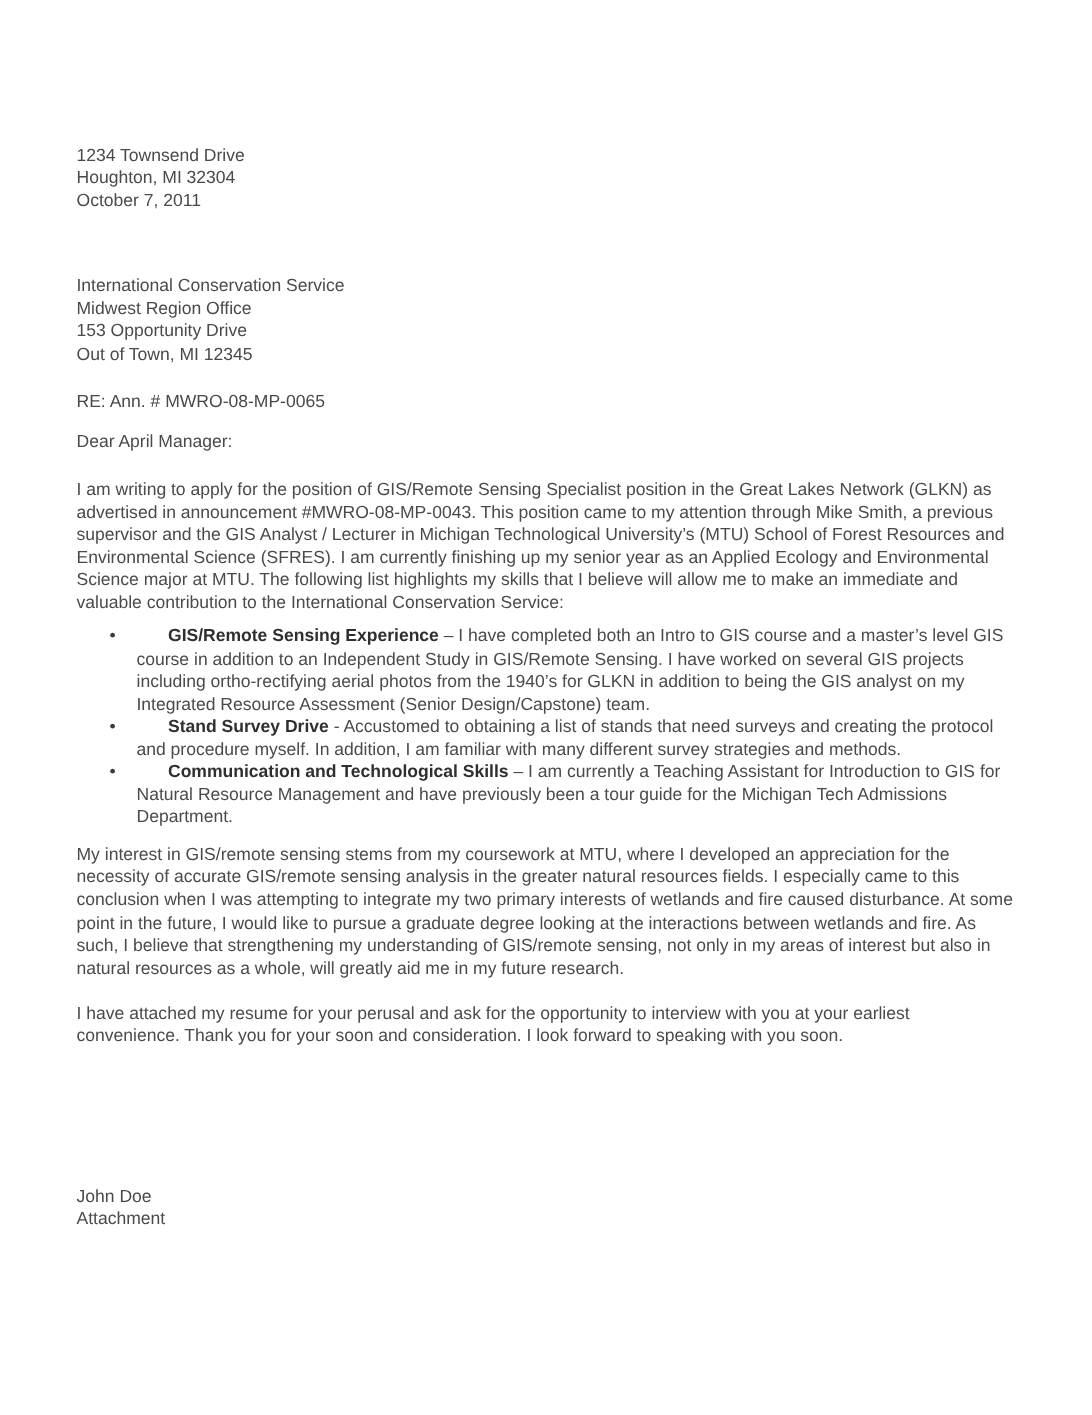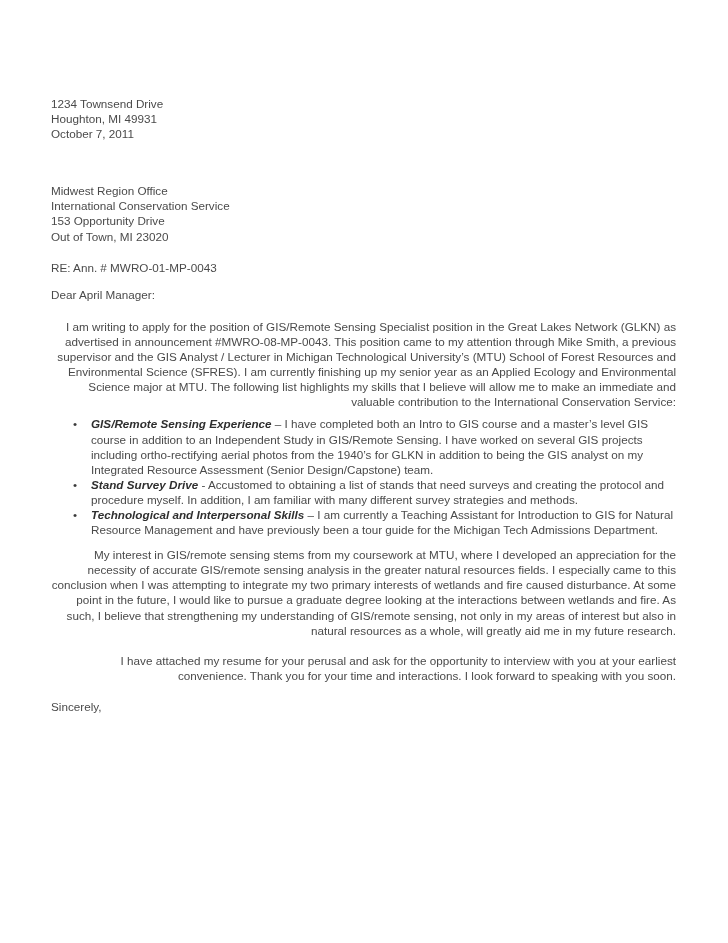--- a/index.html
+++ b/index.html
@@ -47,21 +47,21 @@
   .gap-para     { height: 15px; }
   .gap-list     { height: 7px; }
   .gap-afterlist{ height: 10px; }
   .gap-close    { height: 16px; }
   .gap-sign     { height: 76px; }
 
   .para {
     font-size: 11.7px;
     line-height: 15.1px;
     color: #4a4a4a;
-    text-align: right;
+    text-align: left;
     margin: 0;
   }
 
   ul.skills {
     margin: 0;
     padding: 0;
     list-style: none;
   }
   ul.skills li {
     position: relative;
@@ -75,86 +75,89 @@
   ul.skills li .bullet {
     position: absolute;
     left: 22px;
     top: 0;
     font-size: 11.7px;
     line-height: 15.1px;
     color: #3a3a3a;
   }
   .lead {
     font-weight: bold;
-    font-style: italic;
     color: #2f2f2f;
+    margin-left: 21px;
   }
 
   .sig-name, .sig-attach {
     font-size: 11.7px;
     line-height: 15.1px;
     color: #4a4a4a;
   }
 </style>
 </head>
 <body>
 
 <div class="page">
   <div class="doc-body">
 
     <div class="sender-block">
       <div class="line">1234 Townsend Drive</div>
-      <div class="line">Houghton, MI  49931</div>
+      <div class="line">Houghton, MI  32304</div>
       <div class="line">October 7, 2011</div>
     </div>
 
     <div class="gap-sender"></div>
 
     <div class="recipient-block">
+      <div class="line">International Conservation Service</div>
       <div class="line">Midwest Region Office</div>
-      <div class="line">International Conservation Service</div>
       <div class="line">153 Opportunity Drive</div>
-      <div class="line">Out of Town, MI  23020</div>
+      <div class="line">Out of Town, MI  12345</div>
     </div>
 
     <div class="gap-recip"></div>
 
-    <div class="line">RE: Ann. # MWRO-01-MP-0043</div>
+    <div class="line">RE: Ann. # MWRO-08-MP-0065</div>
 
     <div class="gap-re"></div>
 
     <div class="line">Dear April Manager:</div>
 
     <div class="gap-salut"></div>
 
     <p class="para">I am writing to apply for the position of GIS/Remote Sensing Specialist position in the Great Lakes Network (GLKN) as advertised in announcement #MWRO-08-MP-0043.  This position came to my attention through Mike Smith, a previous supervisor and the GIS Analyst / Lecturer in Michigan Technological University’s (MTU) School of Forest Resources and Environmental Science (SFRES).  I am currently finishing up my senior year as an Applied Ecology and Environmental Science major at MTU.  The following list highlights my skills that I believe will allow me to make an immediate and valuable contribution to the International Conservation Service:</p>
 
     <div class="gap-list"></div>
 
     <ul class="skills">
       <li>
         <span class="bullet">•</span><span class="lead">GIS/Remote Sensing Experience</span><span> – I have completed both an Intro to GIS course and a master’s level GIS course in addition to an Independent Study in GIS/Remote Sensing.  I have worked on several GIS projects including ortho-rectifying aerial photos from the 1940’s for GLKN in addition to being the GIS analyst on my Integrated Resource Assessment (Senior Design/Capstone) team.</span>
       </li>
       <li>
         <span class="bullet">•</span><span class="lead">Stand Survey Drive</span><span> - Accustomed to obtaining a list of stands that need surveys and creating the protocol and procedure myself.  In addition, I am familiar with many different survey strategies and methods.</span>
       </li>
       <li>
-        <span class="bullet">•</span><span class="lead">Technological and Interpersonal Skills</span><span> – I am currently a Teaching Assistant for Introduction to GIS for Natural Resource Management and have previously been a tour guide for the Michigan Tech Admissions Department.</span>
+        <span class="bullet">•</span><span class="lead">Communication and Technological Skills</span><span> – I am currently a Teaching Assistant for Introduction to GIS for Natural Resource Management and have previously been a tour guide for the Michigan Tech Admissions Department.</span>
       </li>
     </ul>
 
     <div class="gap-afterlist"></div>
 
     <p class="para">My interest in GIS/remote sensing stems from my coursework at MTU, where I developed an appreciation for the necessity of accurate GIS/remote sensing analysis in the greater natural resources fields.  I especially came to this conclusion when I was attempting to integrate my two primary interests of wetlands and fire caused disturbance.  At some point in the future, I would like to pursue a graduate degree looking at the interactions between wetlands and fire.  As such, I believe that strengthening my understanding of GIS/remote sensing, not only in my areas of interest but also in natural resources as a whole, will greatly aid me in my future research.</p>
 
     <div class="gap-para"></div>
 
-    <p class="para">I have attached my resume for your perusal and ask for the opportunity to interview with you at your earliest convenience.  Thank you for your time and interactions. I look forward to speaking with you soon.</p>
+    <p class="para">I have attached my resume for your perusal and ask for the opportunity to interview with you at your earliest convenience.  Thank you for your soon and consideration. I look forward to speaking with you soon.</p>
 
     <div class="gap-close"></div>
 
-    <div class="line">Sincerely,</div>
 
     <div class="gap-sign"></div>
 
+    <div class="signature-block">
+      <div class="sig-name">John Doe</div>
+      <div class="sig-attach">Attachment</div>
+    </div>
 
   </div>
 </div>
 
 </body></html>

